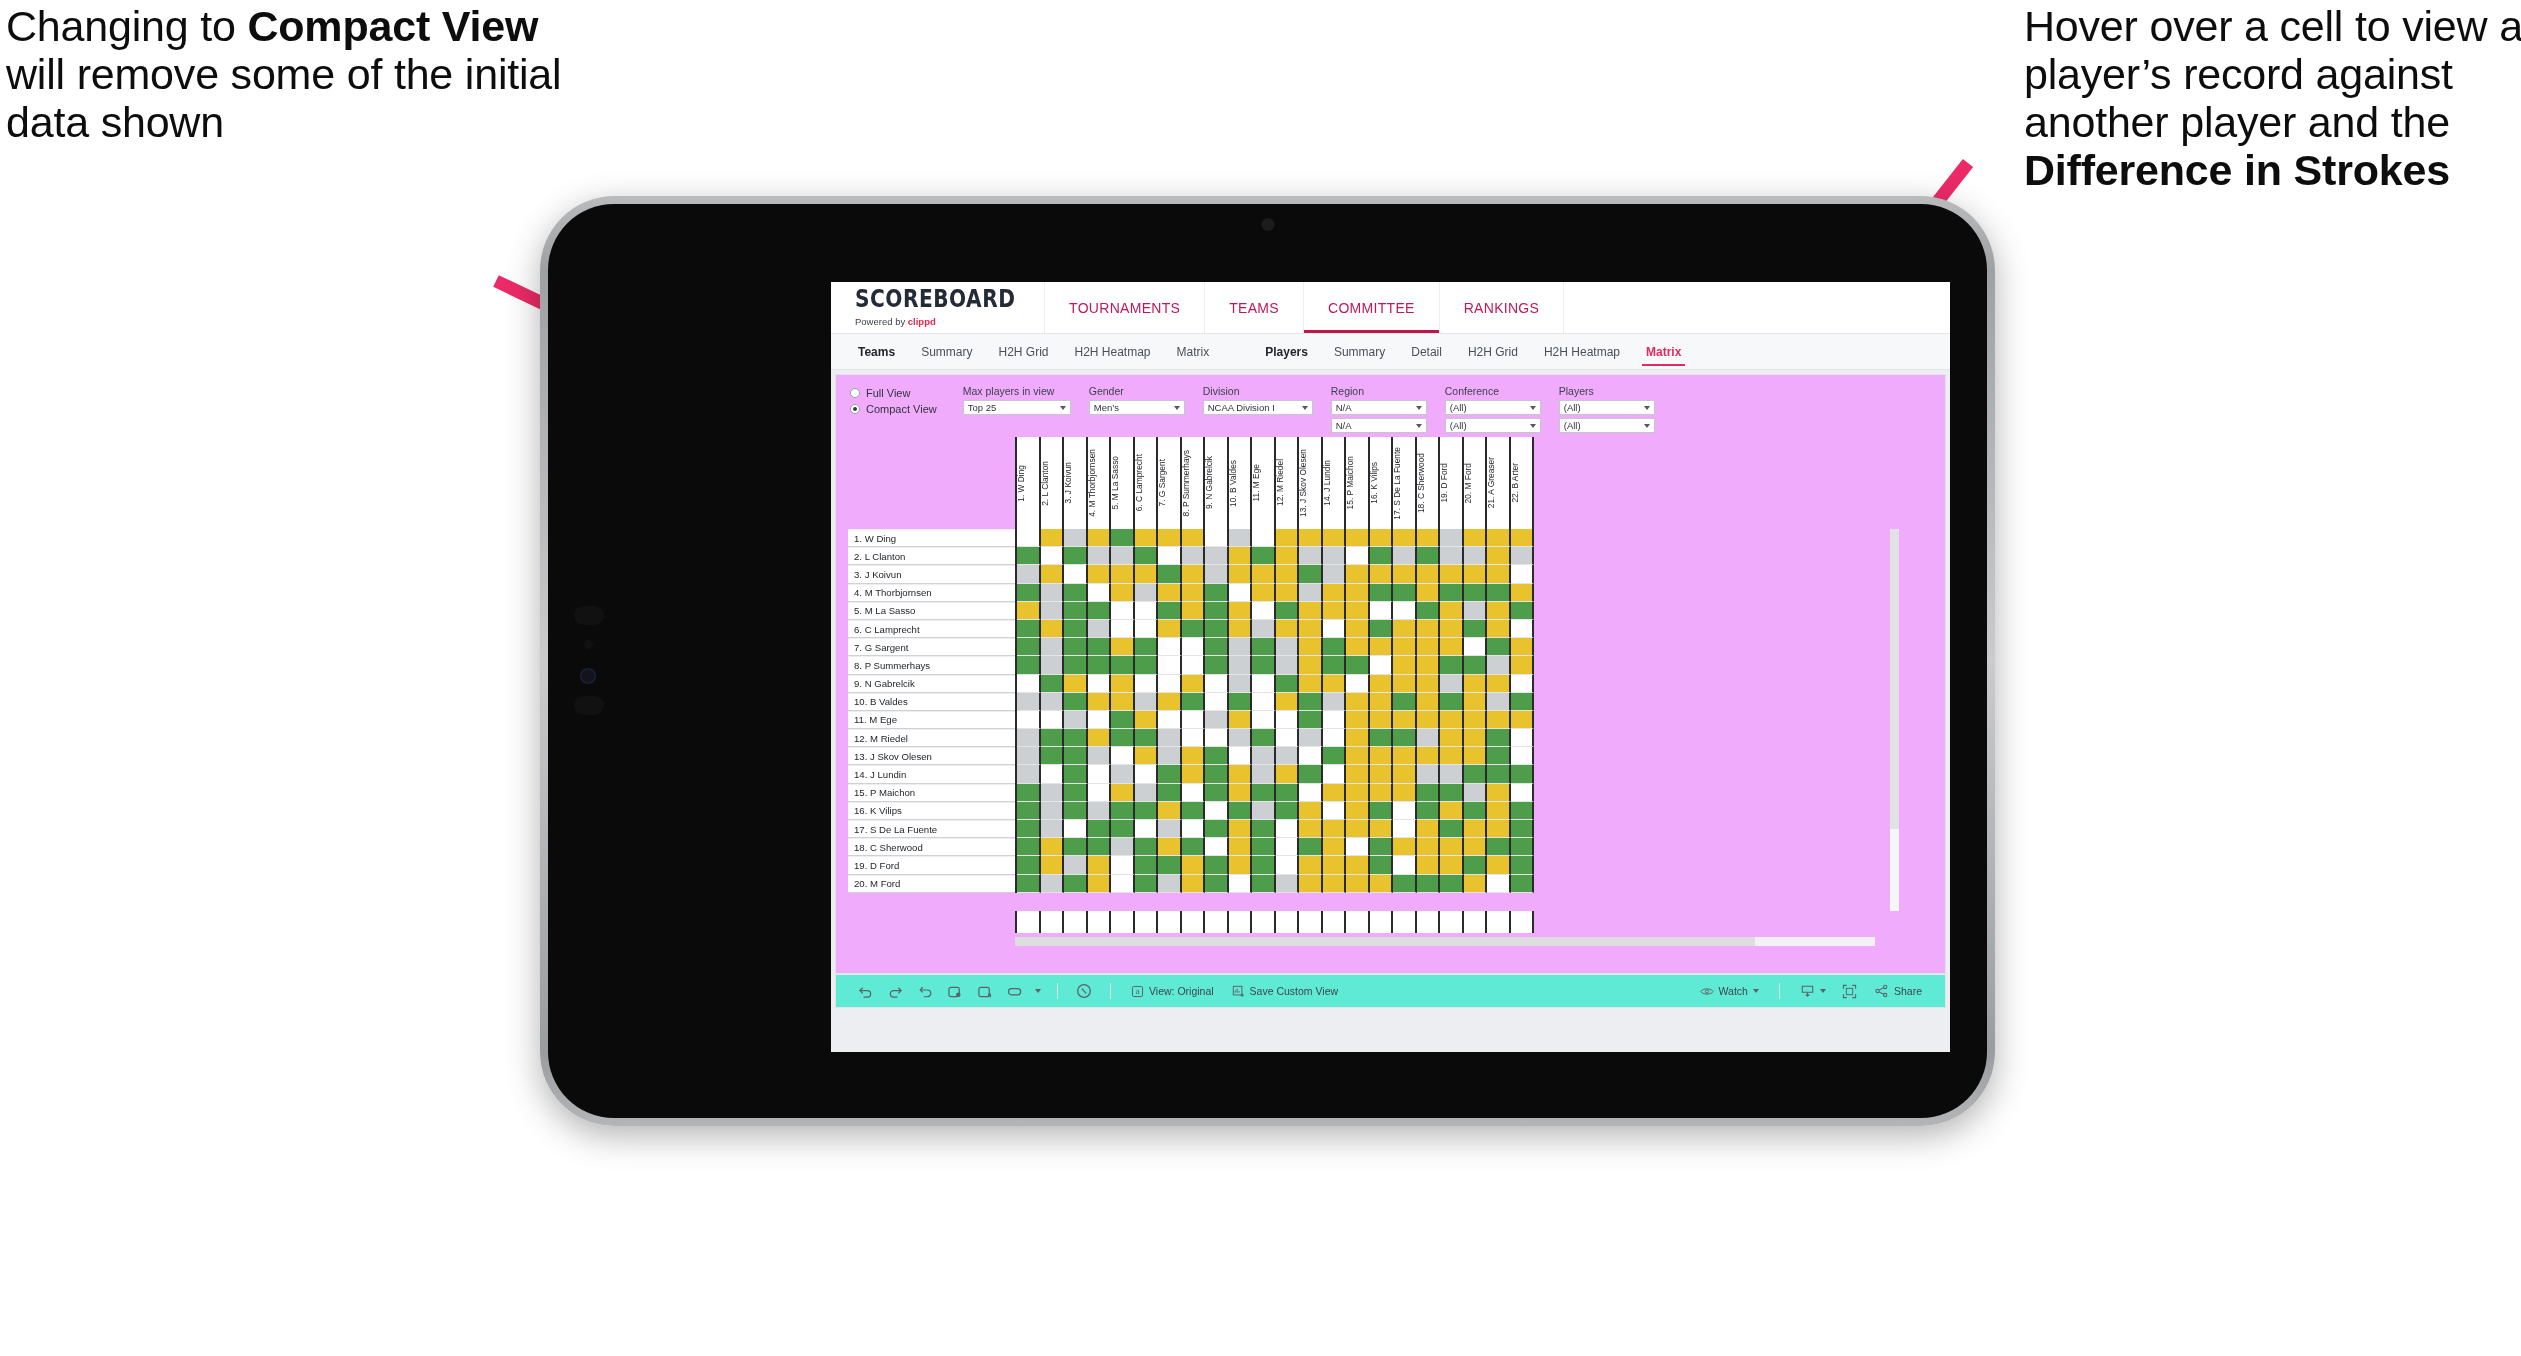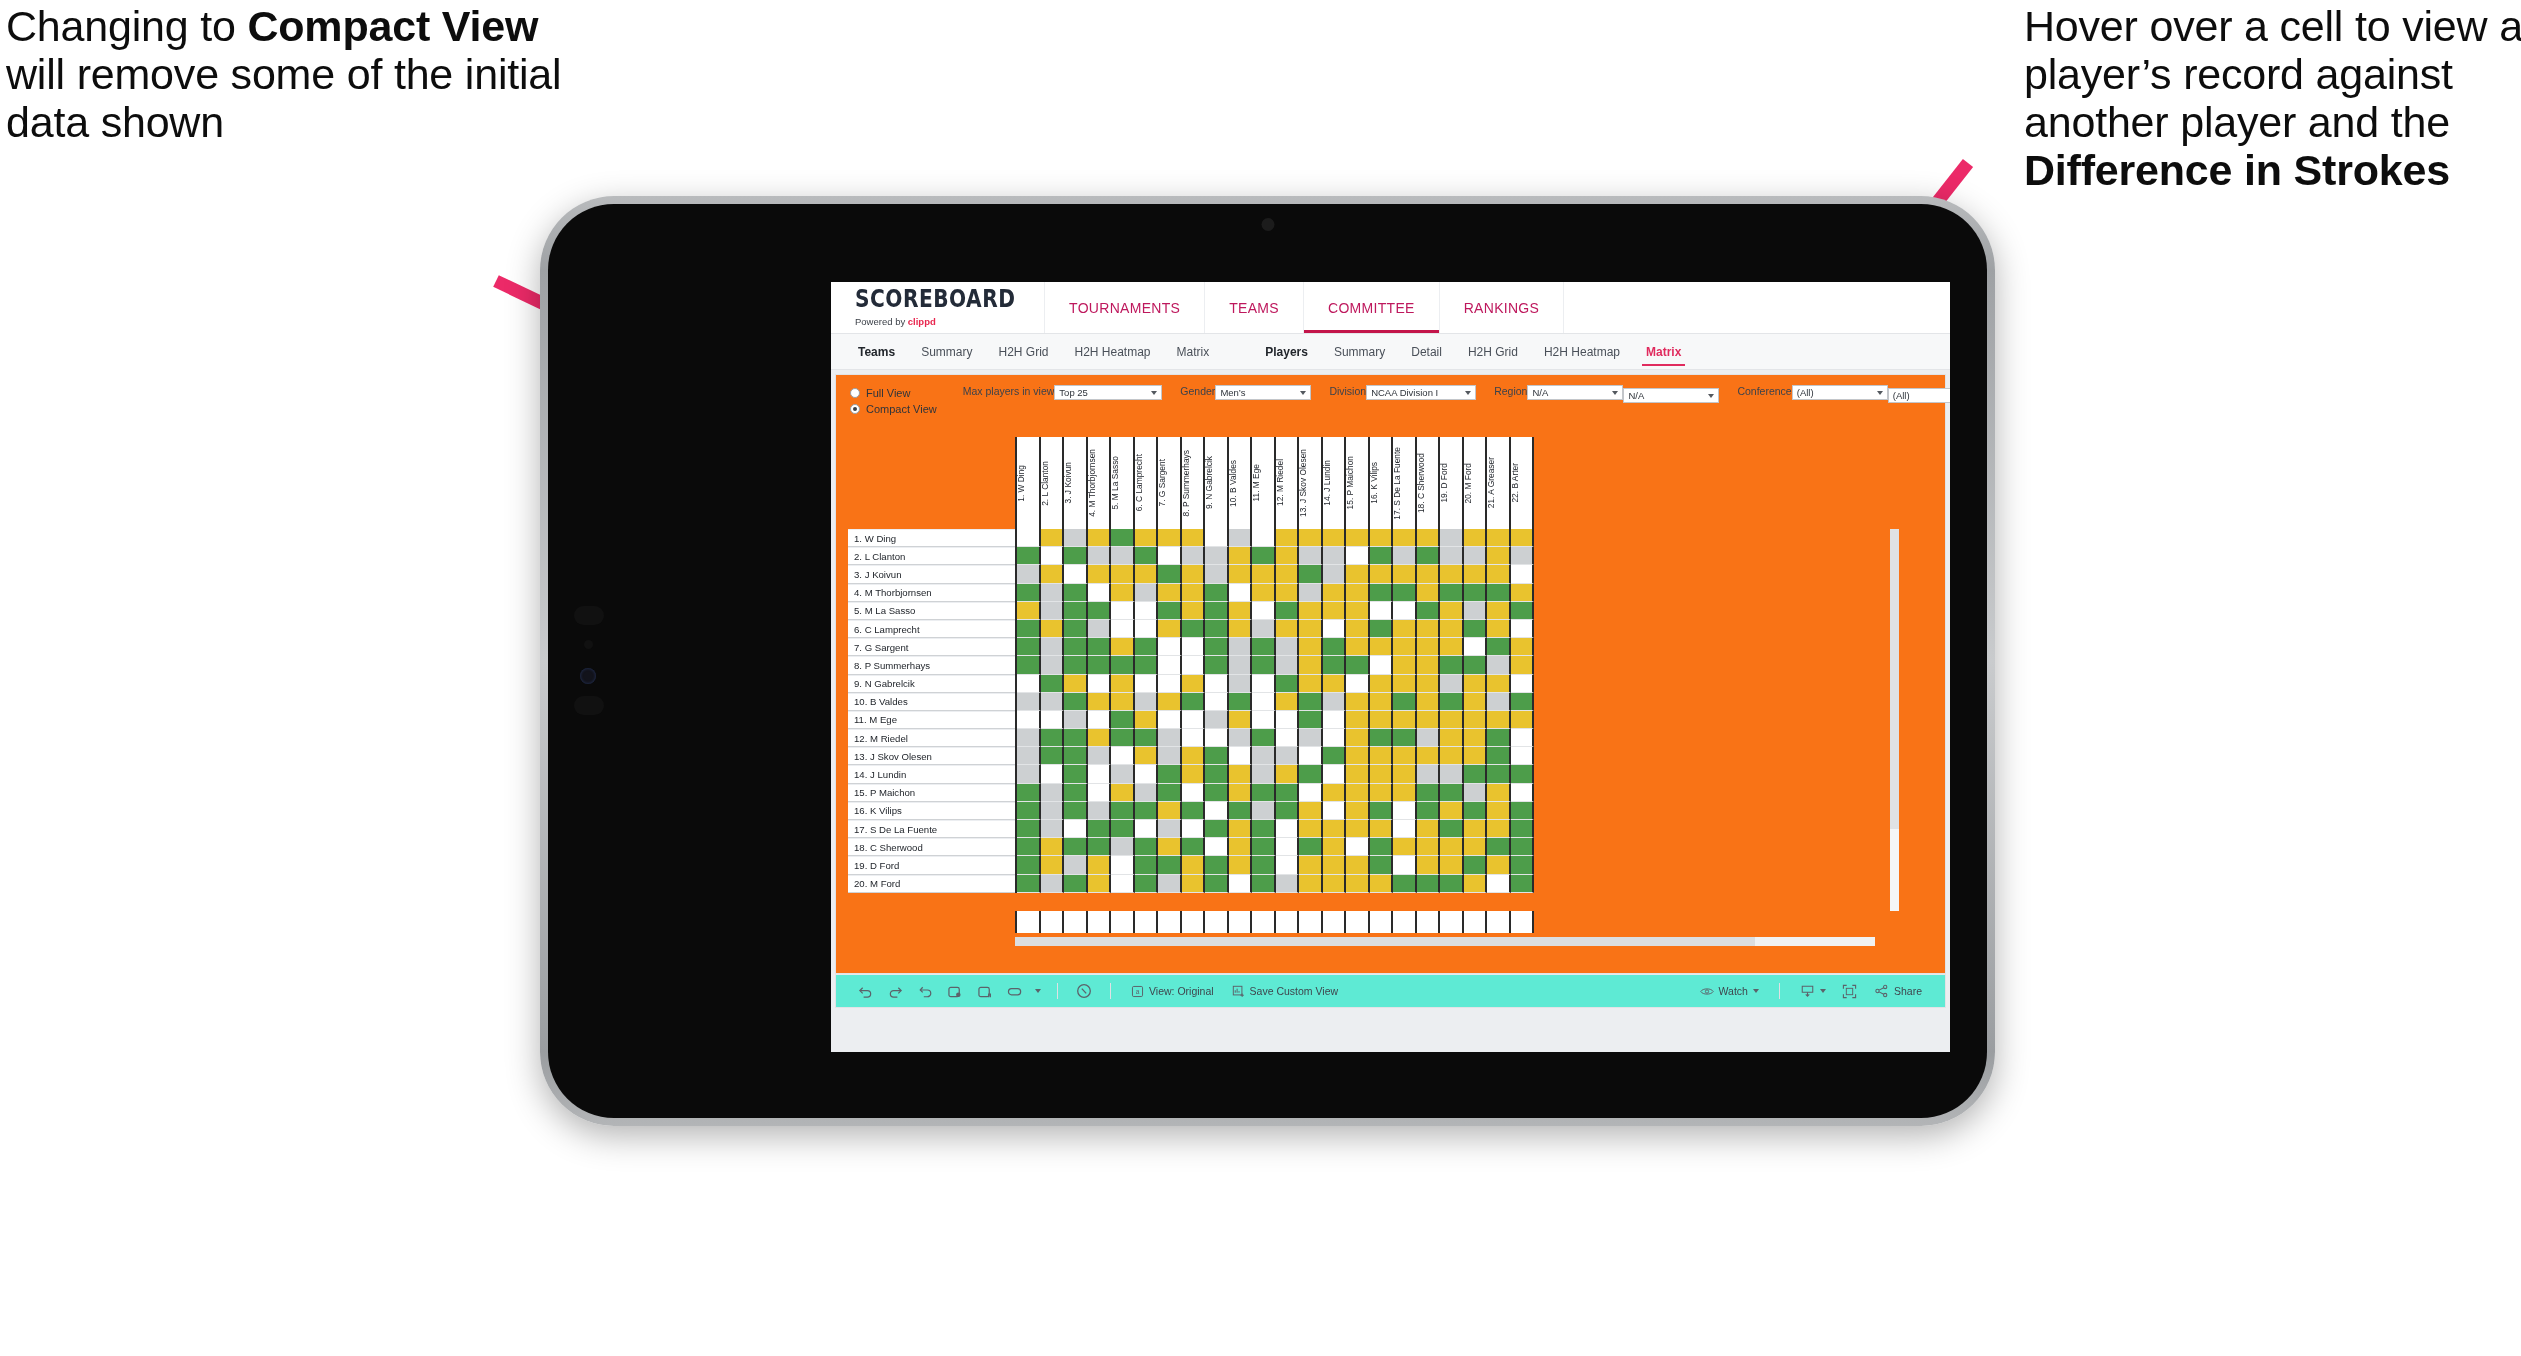--- a/index.html
+++ b/index.html
@@ -98,26 +98,26 @@
   }
   .sub-item.lead { font-weight: 700; color:#22262c; }
   .sub-item.active { color:#e02b5e; font-weight:700; }
   .sub-item.active::after {
     content:""; position:absolute; left:9px; right:9px; bottom:4px; height:2px; background:#e02b5e;
   }
 
   
   #viz {
     position:absolute; left: 4px; top: 92px; width: 1111px; height: 600px;
-    background:#f97316; border:1px solid #e1e3e6;
+    background:#f0abfc; border:1px solid #e1e3e6;
   }
 
   
   #filters { display:flex; padding: 10px 12px 6px 14px; gap: 0; align-items:flex-start; }
-  .fcol { display:flex; flex-direction:row; margin-right: 18px; }
+  .fcol { display:flex; flex-direction:column; margin-right: 18px; }
   .flabel { font-size: 10.5px; color:#3c424b; margin-bottom: 3px; white-space:nowrap; }
   .fsel {
     height: 15px; border:1px solid #c3c6ca; background:#fff;
     font-size: 9.5px; color:#2f343b; display:flex; align-items:center;
     padding: 0 4px; position: relative; white-space: nowrap;
   }
   .fsel + .fsel { margin-top: 3px; }
   .fsel .caret {
     position:absolute; right:4px; top:50%; transform: translateY(-50%);
     width:0;height:0;border-left:3.5px solid transparent;border-right:3.5px solid transparent;border-top:4px solid #54595f;

